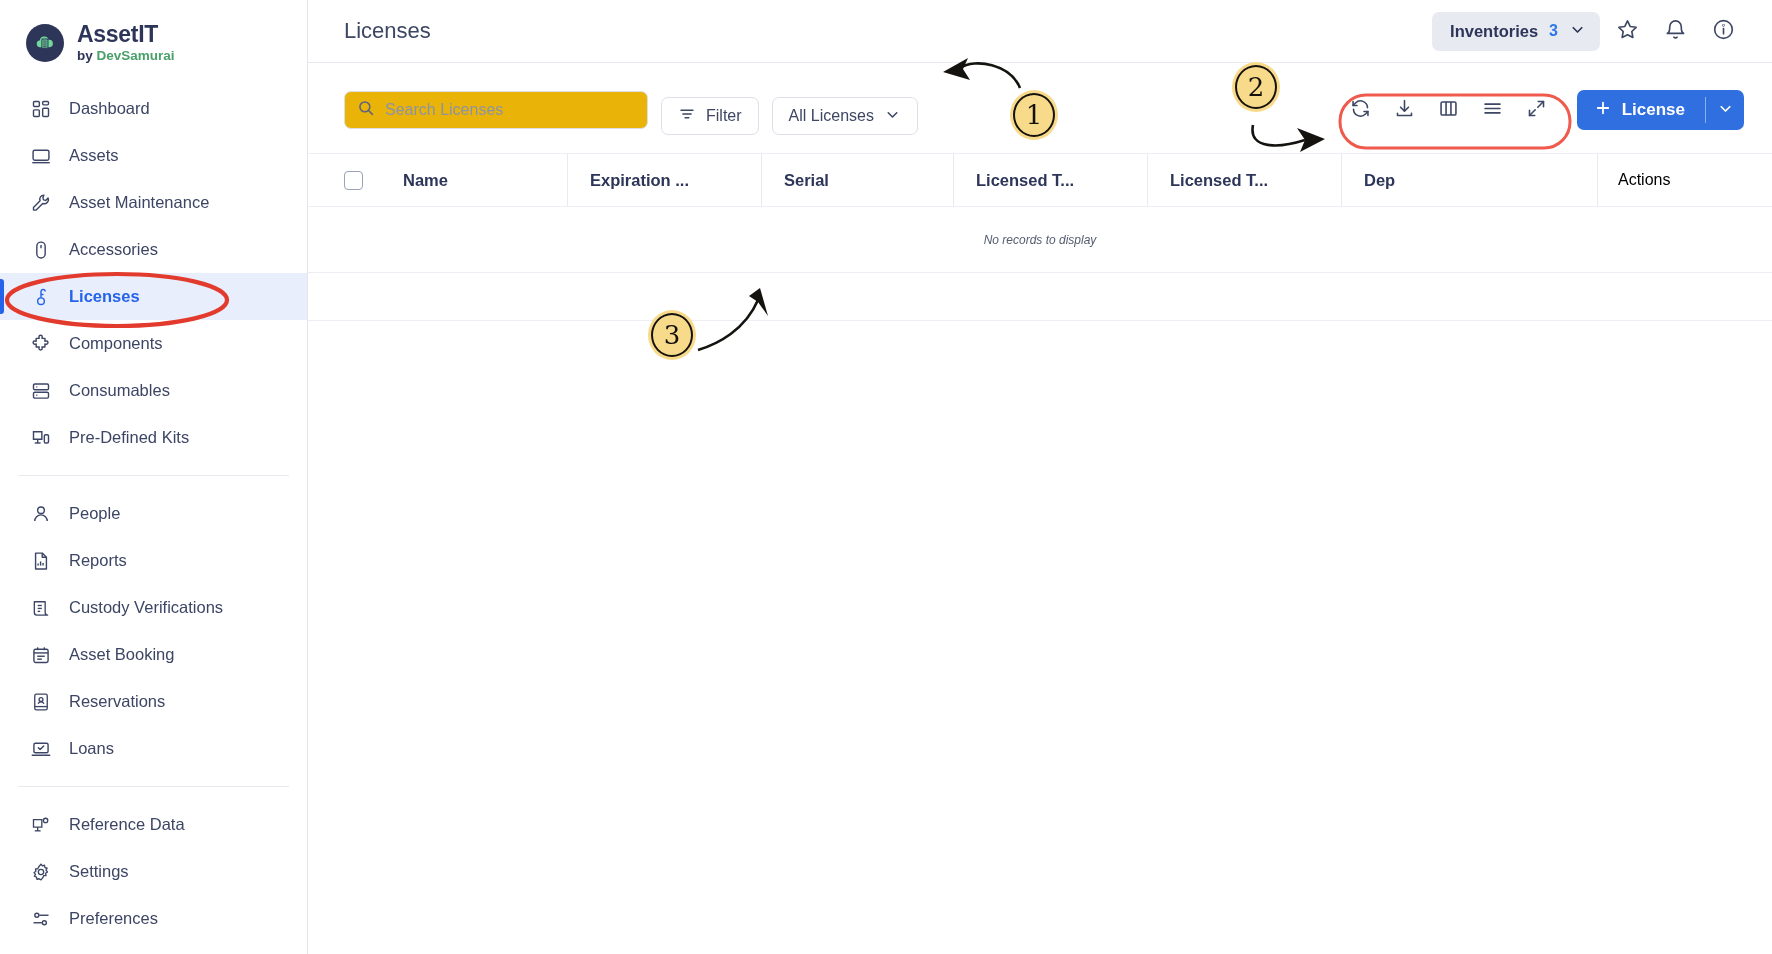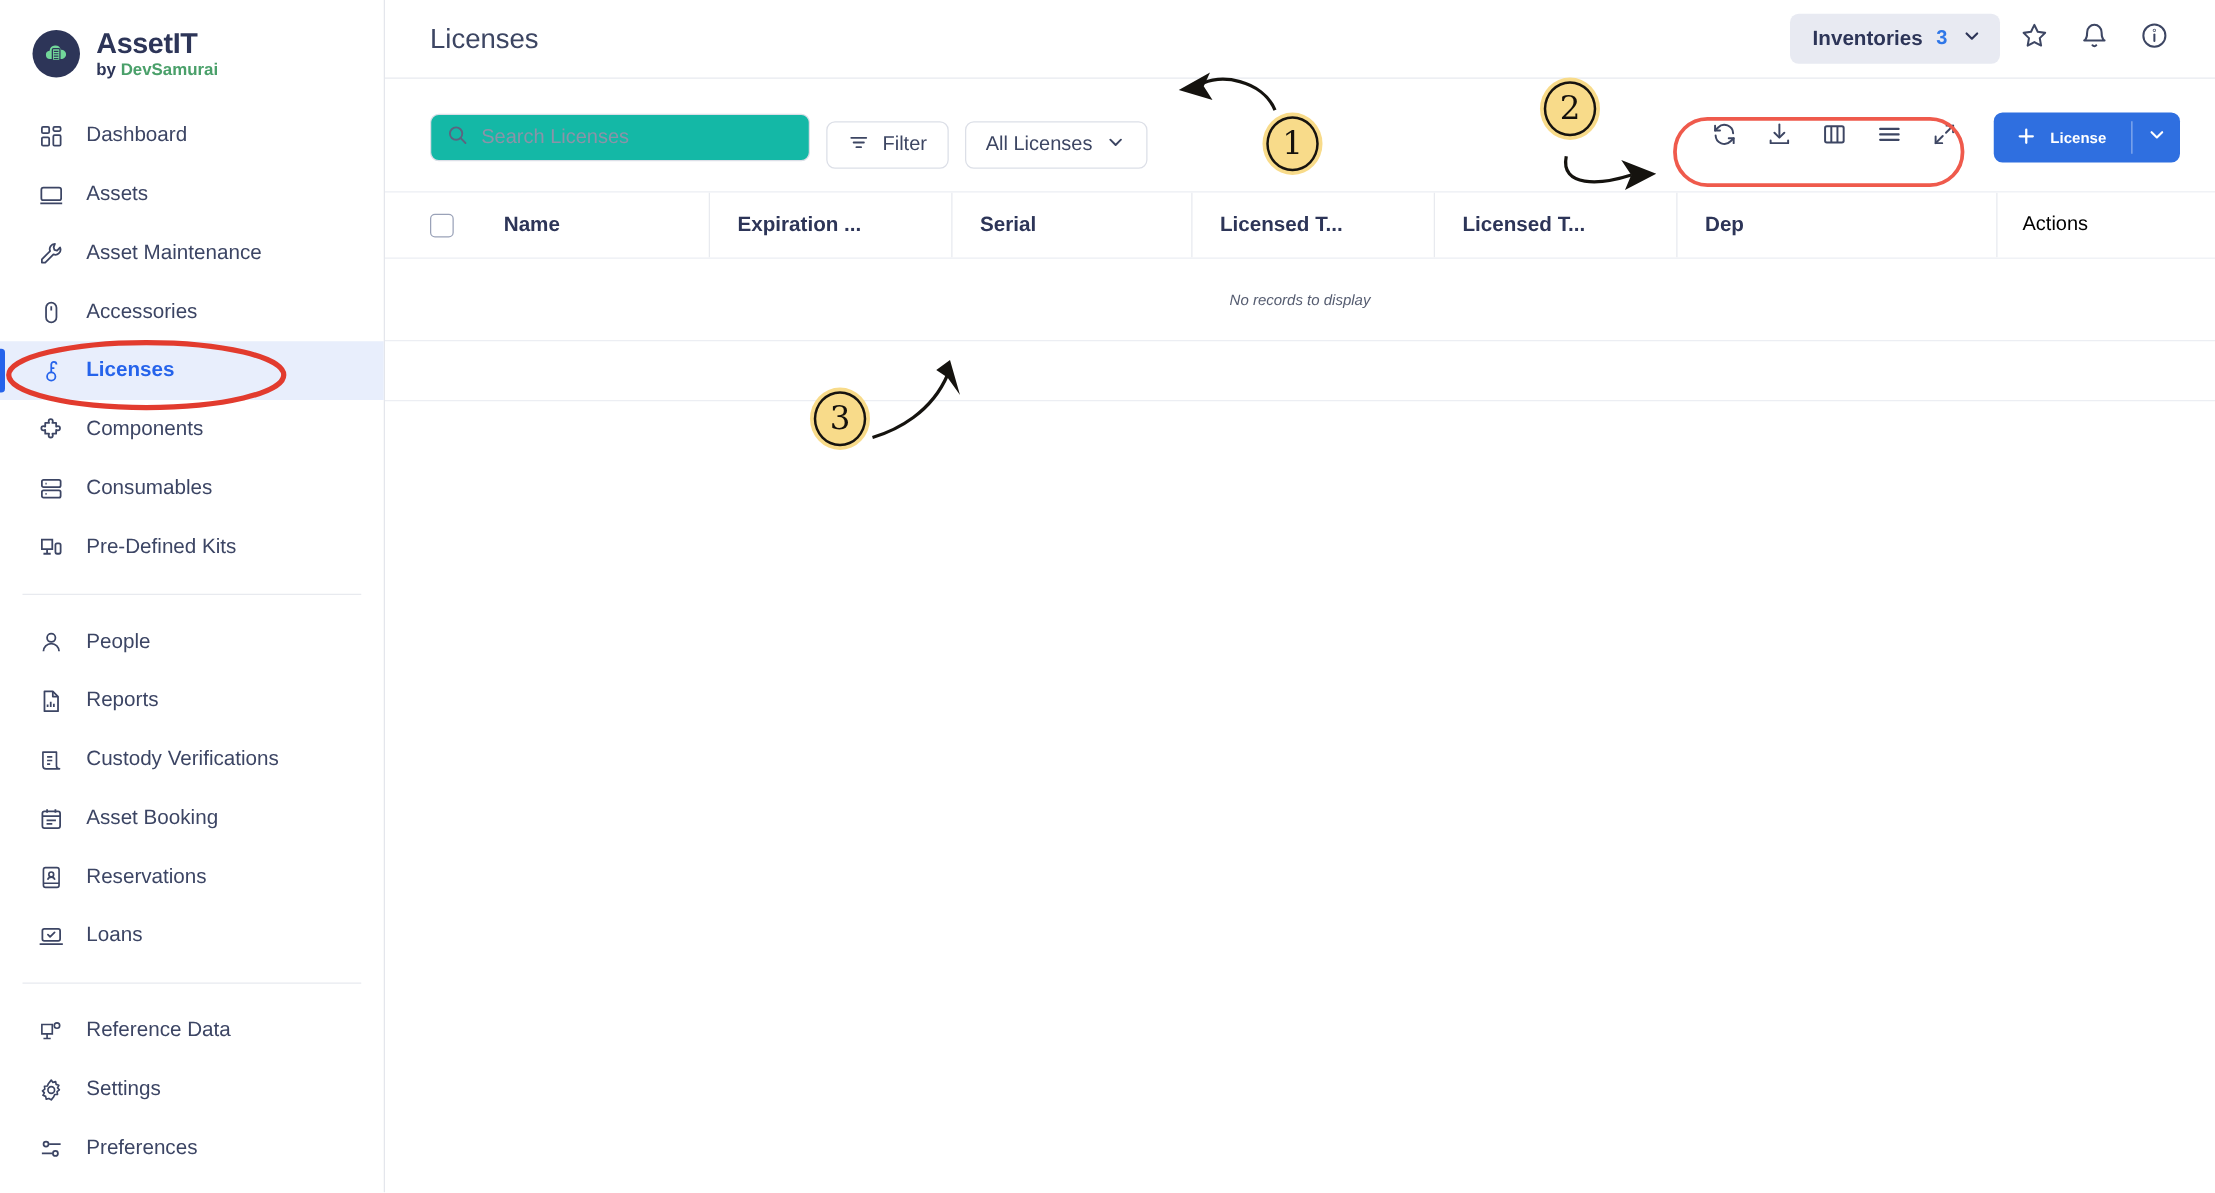--- a/index.html
+++ b/index.html
@@ -75,21 +75,21 @@
   .divider-line { height: 1px; background: #e8eaef; margin: 0 0 0 0; }
 
   
   #toolbar {
     display: flex; align-items: center; gap: 13px;
     padding: 22px 28px 18px 36px; position: relative;
   }
   .search-box {
     width: 304px; height: 38px; border: 1px solid #dcdfe7; border-radius: 7px;
     display: flex; align-items: center; gap: 10px; padding: 0 12px;
-    background: #14b8a6;
+    background: #eab308;
   }
   .search-box input {
     border: 0; outline: 0; font-size: 16px; color: #3d4663;
     font-family: "Liberation Sans", sans-serif; width: 100%; background: transparent;
   }
   .search-box input::placeholder { color: #8b93a8; }
   .tb-btn {
     height: 38px; border: 1px solid #dcdfe7; border-radius: 7px;
     display: flex; align-items: center; gap: 10px; padding: 0 16px;
     font-size: 16px; color: #3d4663; background: #fff; cursor: pointer;
@@ -100,21 +100,21 @@
   .tb-ico {
     width: 40px; height: 40px; display: flex; align-items: center; justify-content: center;
     border-radius: 6px; cursor: pointer; color: #3d4663;
   }
   .primary-btn {
     display: flex; align-items: center; height: 40px; margin-left: 16px;
     background: #2f6fe0; border-radius: 7px; overflow: hidden; cursor: pointer;
   }
   .primary-btn .pb-main {
     display: flex; align-items: center; gap: 10px; padding: 0 20px 0 17px;
-    color: #fff; font-size: 12px; font-weight: 600; height: 100%;
+    color: #fff; font-size: 17px; font-weight: 600; height: 100%;
   }
   .primary-btn .pb-div { width: 1px; height: 26px; background: rgba(255,255,255,.45); }
   .primary-btn .pb-caret { display: flex; align-items: center; justify-content: center; width: 38px; height: 100%; color:#fff; }
 
   
   #table { position: relative; }
   .thead {
     display: flex; align-items: stretch; height: 54px;
     border-top: 1px solid #eceef3; border-bottom: 1px solid #eceef3;
     padding-left: 36px; position: relative; overflow: hidden;

